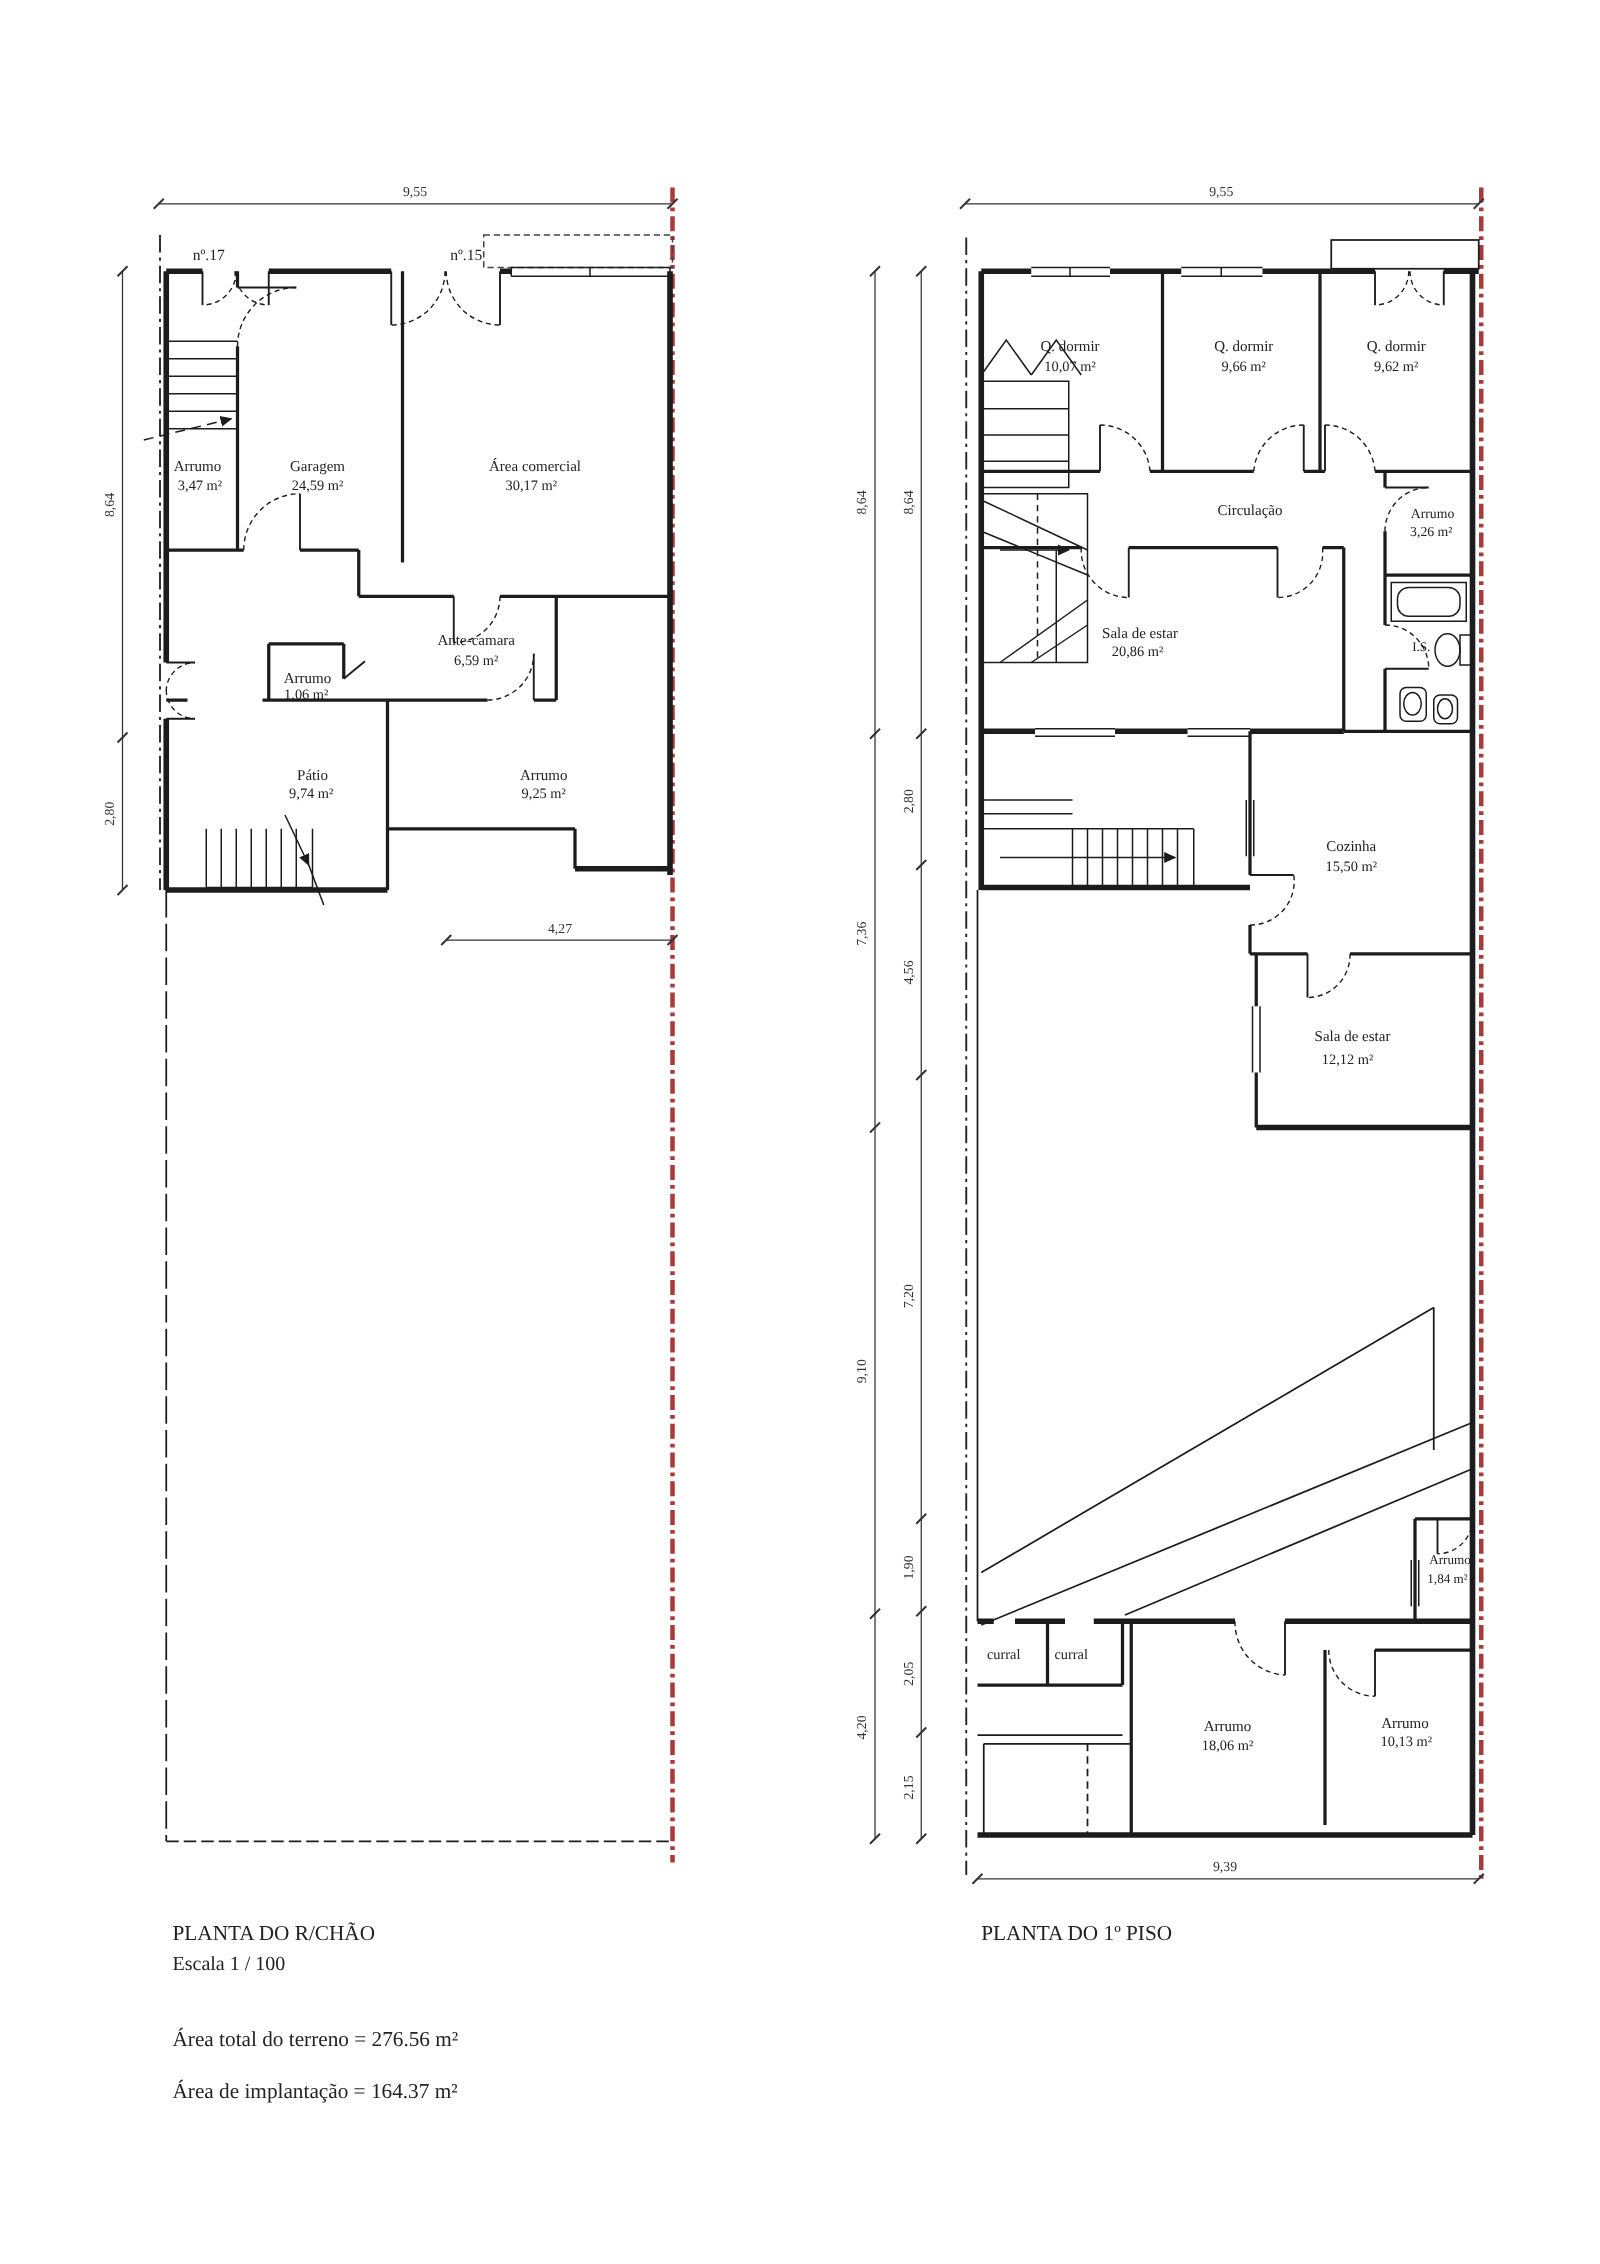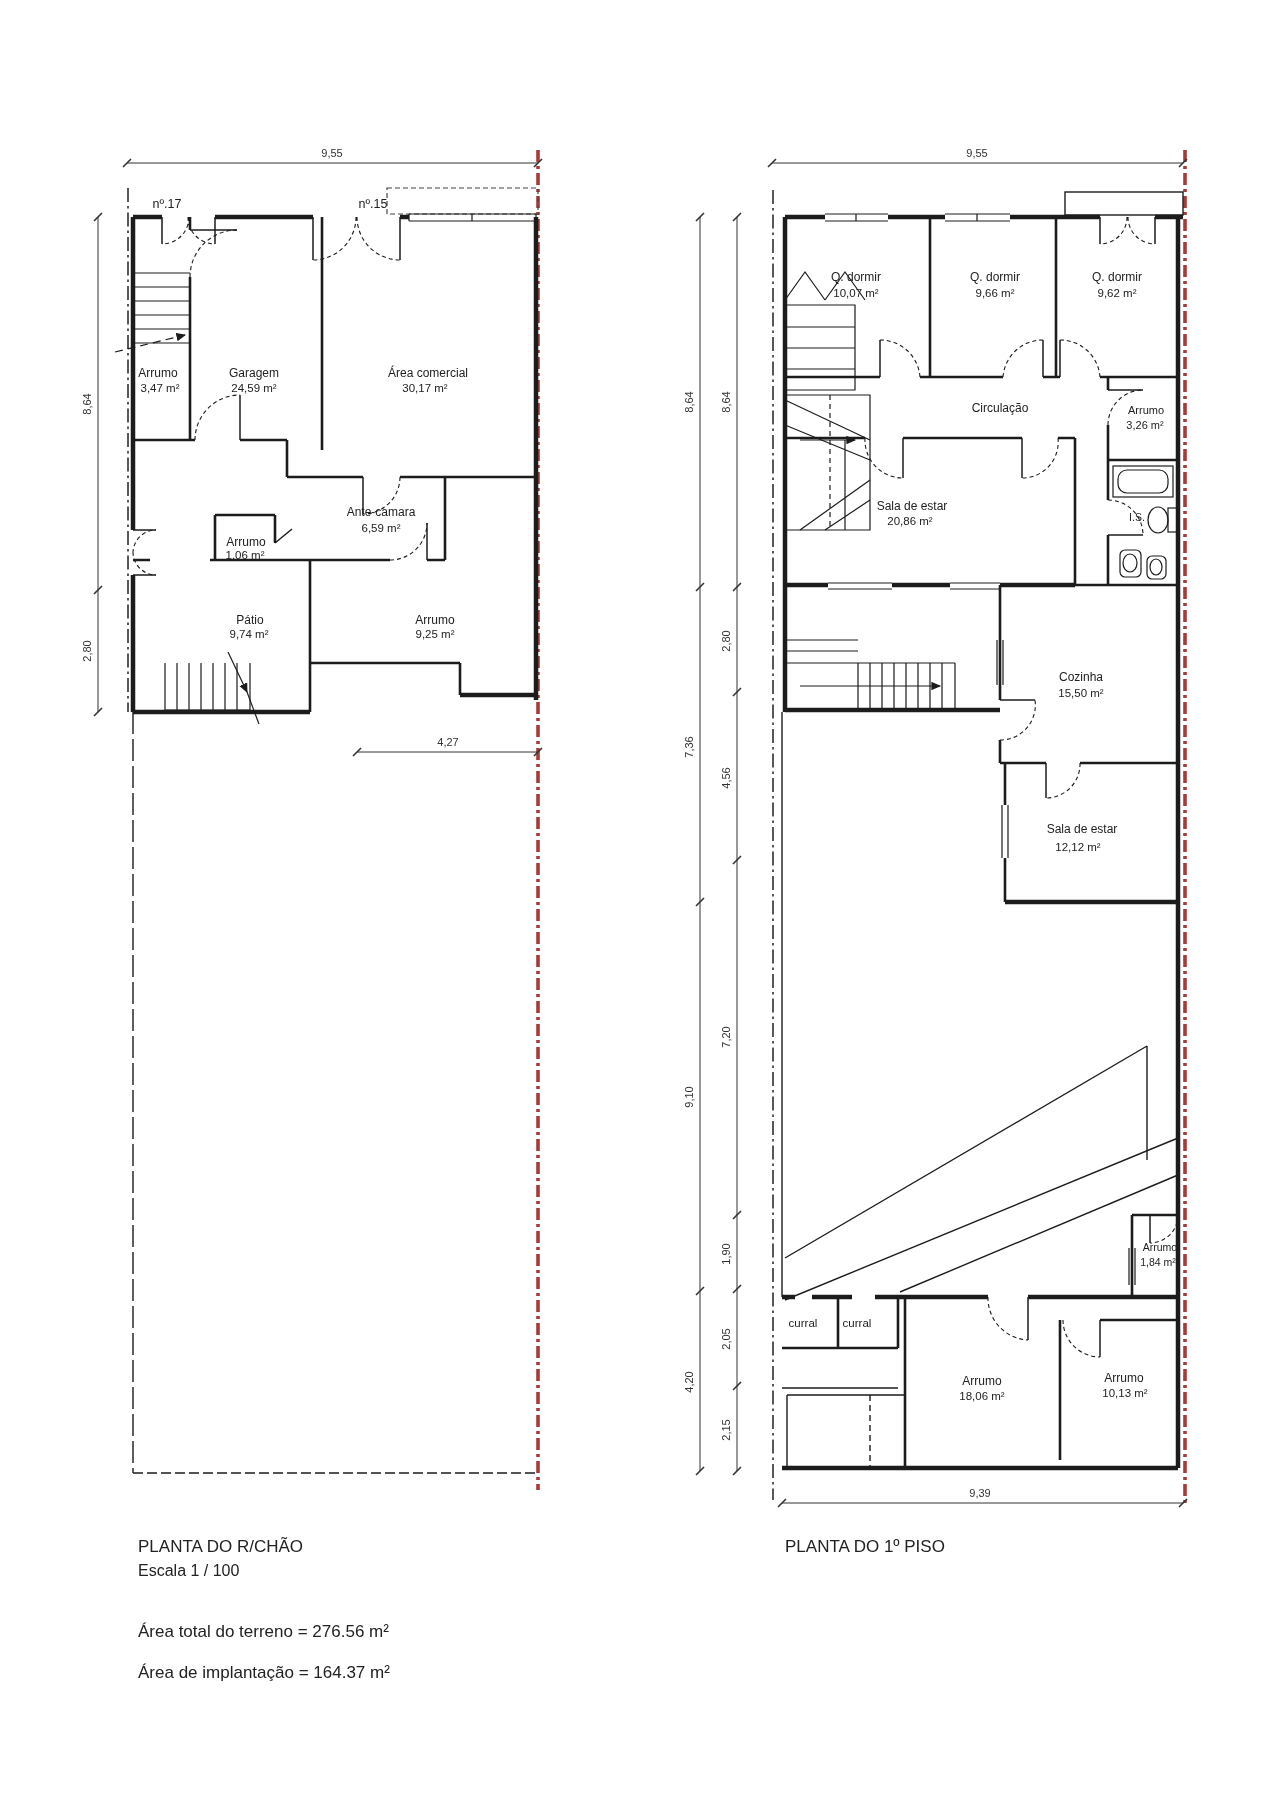--- a/index.html
+++ b/index.html
@@ -1,16 +1,16 @@
 <!DOCTYPE html>
 <html><head>
 <meta charset="utf-8">
 <style>
   html,body{margin:0;padding:0;background:#ffffff;}
-  .page{position:relative;width:1280px;height:1811px;background:#fff;font-family:Liberation Sans, sans-serif;}
+  .page{position:relative;width:1280px;height:1811px;background:#fff;font-family:Liberation Serif, serif;}
   svg{position:absolute;left:0;top:0;}
   
   .w5{stroke:#1c1c1c;stroke-width:4.5;fill:none;}
   .w3{stroke:#1c1c1c;stroke-width:2.6;fill:none;}
   .thin{stroke:#1c1c1c;stroke-width:1.4;fill:none;}
   .win{stroke:#1c1c1c;stroke-width:1.2;fill:none;}
   .diml{stroke:#333;stroke-width:1;fill:none;}
   .tick{stroke:#333;stroke-width:1.6;fill:none;}
   .arc{stroke:#1c1c1c;stroke-width:1.1;fill:none;stroke-dasharray:4 3;}
   .leaf{stroke:#1c1c1c;stroke-width:1.5;fill:none;}

